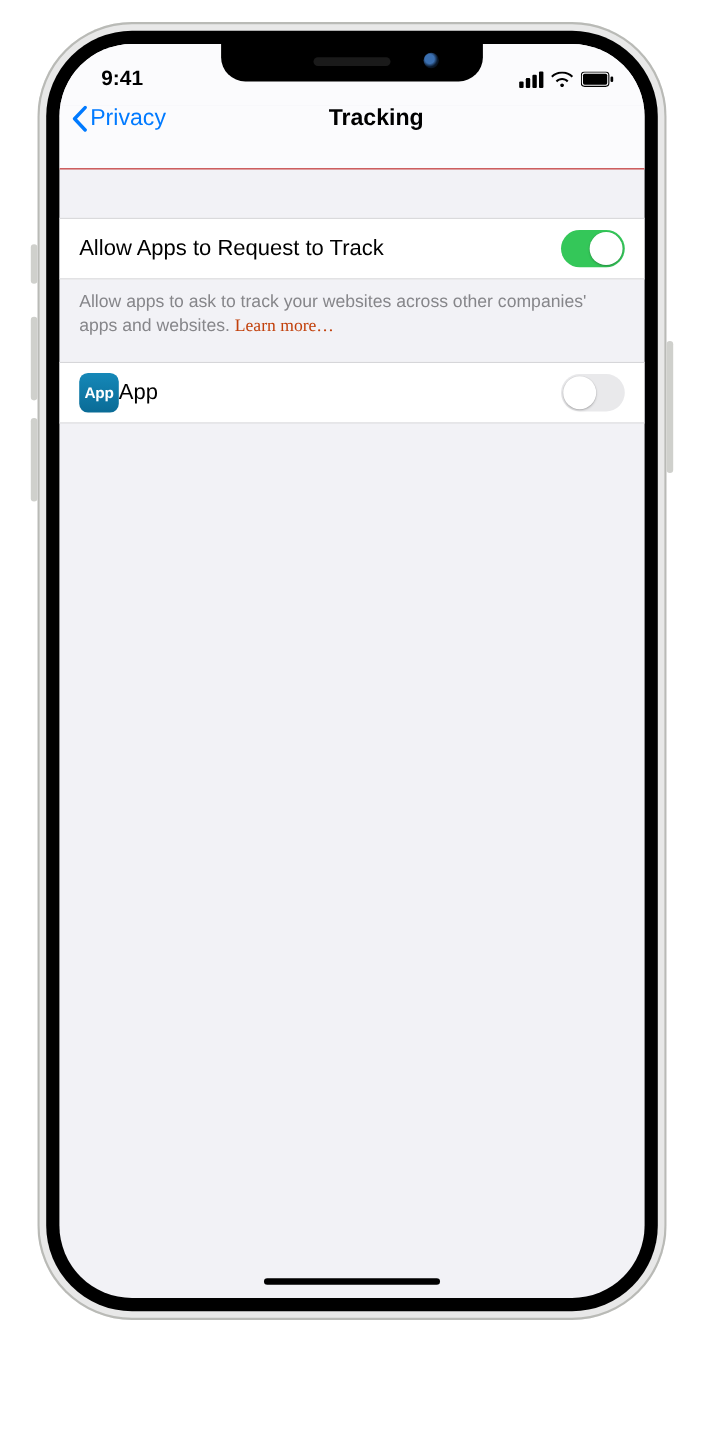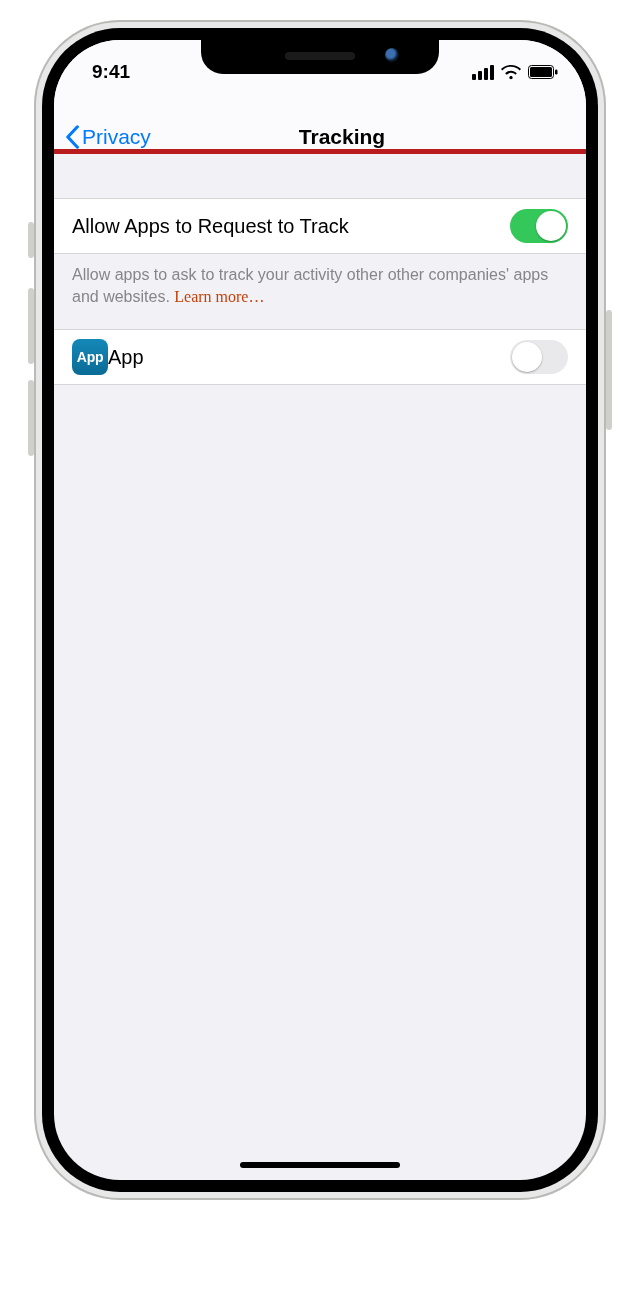--- a/index.html
+++ b/index.html
@@ -133,22 +133,22 @@
   .wifi-icon svg, .battery-icon svg { display:block; }
 
   
   .nav-bar {
     position: absolute;
     top: 56px;
     left: 0; right: 0;
     height: 58px;
     background: #fbfbfd;
     display: flex;
-    align-items: flex-end;
-    border-bottom: 5px solid #b91c1c;
+    align-items: flex-start;
+    border-bottom: 1px solid #b91c1c;
   }
   .back-btn {
     display: flex;
     align-items: center;
     gap: 2px;
     color: #007aff;
     font-size: 21px;
     padding-left: 10px;
     cursor: pointer;
   }
@@ -299,21 +299,21 @@
         <div class="content">
 
           <div class="cell">
             <span class="cell-label">Allow Apps to Request to Track</span>
             <div class="switch on">
               <div class="knob"></div>
             </div>
           </div>
 
           <div class="footer-text">
-            <span>Allow apps to ask to track your activity other other companies' apps and websites. </span><a href="#">Learn more…</a>
+            <span>Allow apps to ask to track your websites across other companies' apps and websites. </span><a href="#">Learn more…</a>
           </div>
 
           <div class="cell">
             <div class="app-cell">
               <div class="app-icon">
                 <span>App</span>
               </div>
               <span class="cell-label">App</span>
             </div>
             <div class="switch">

